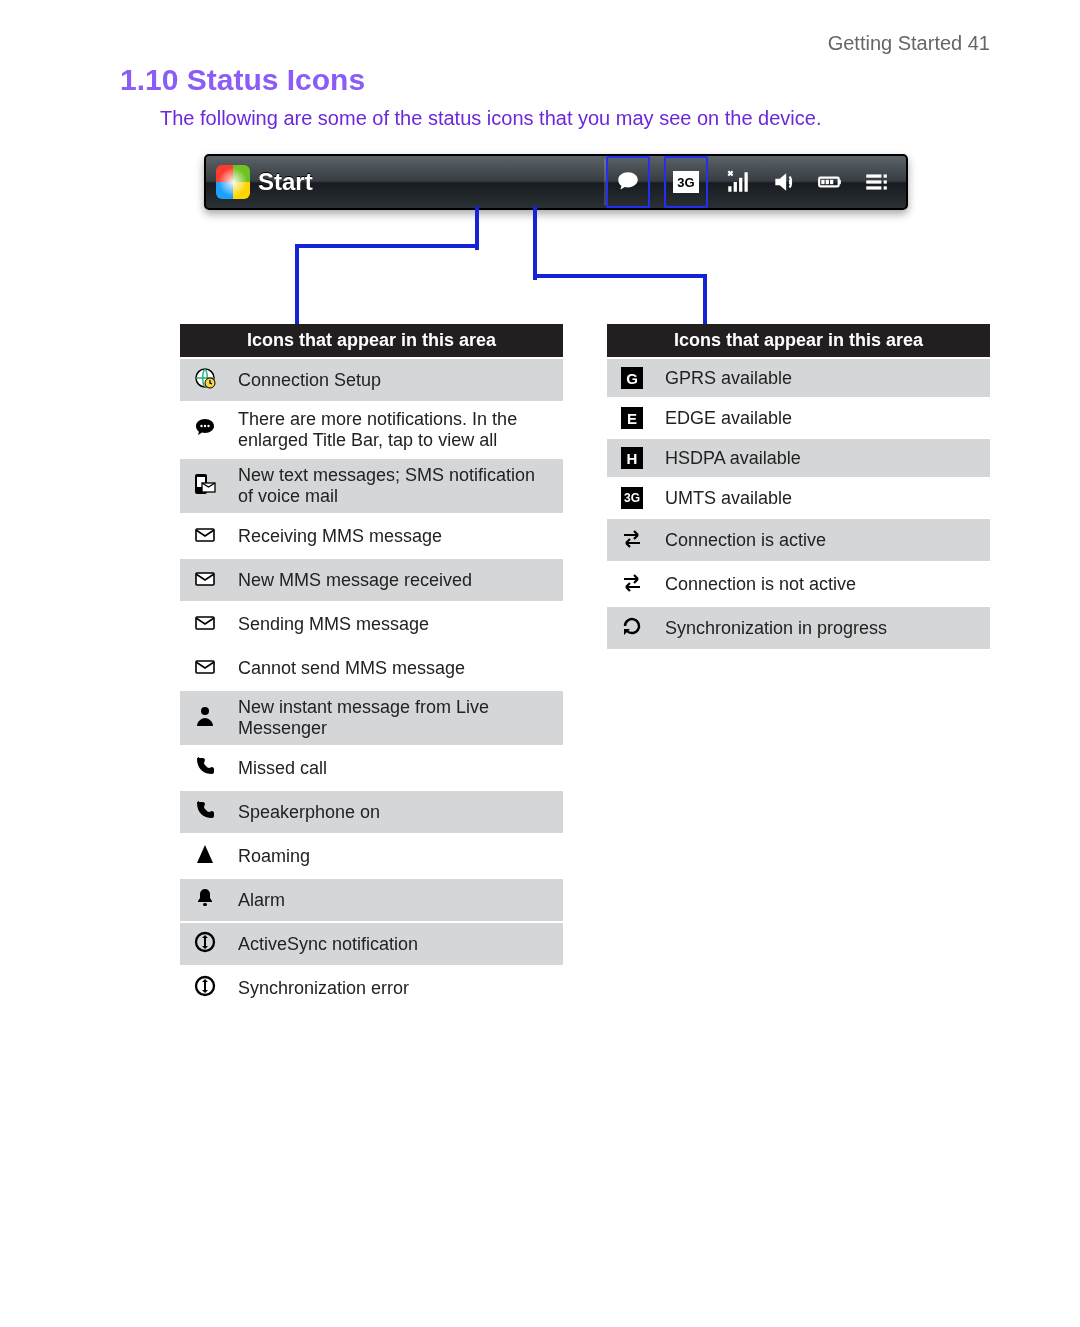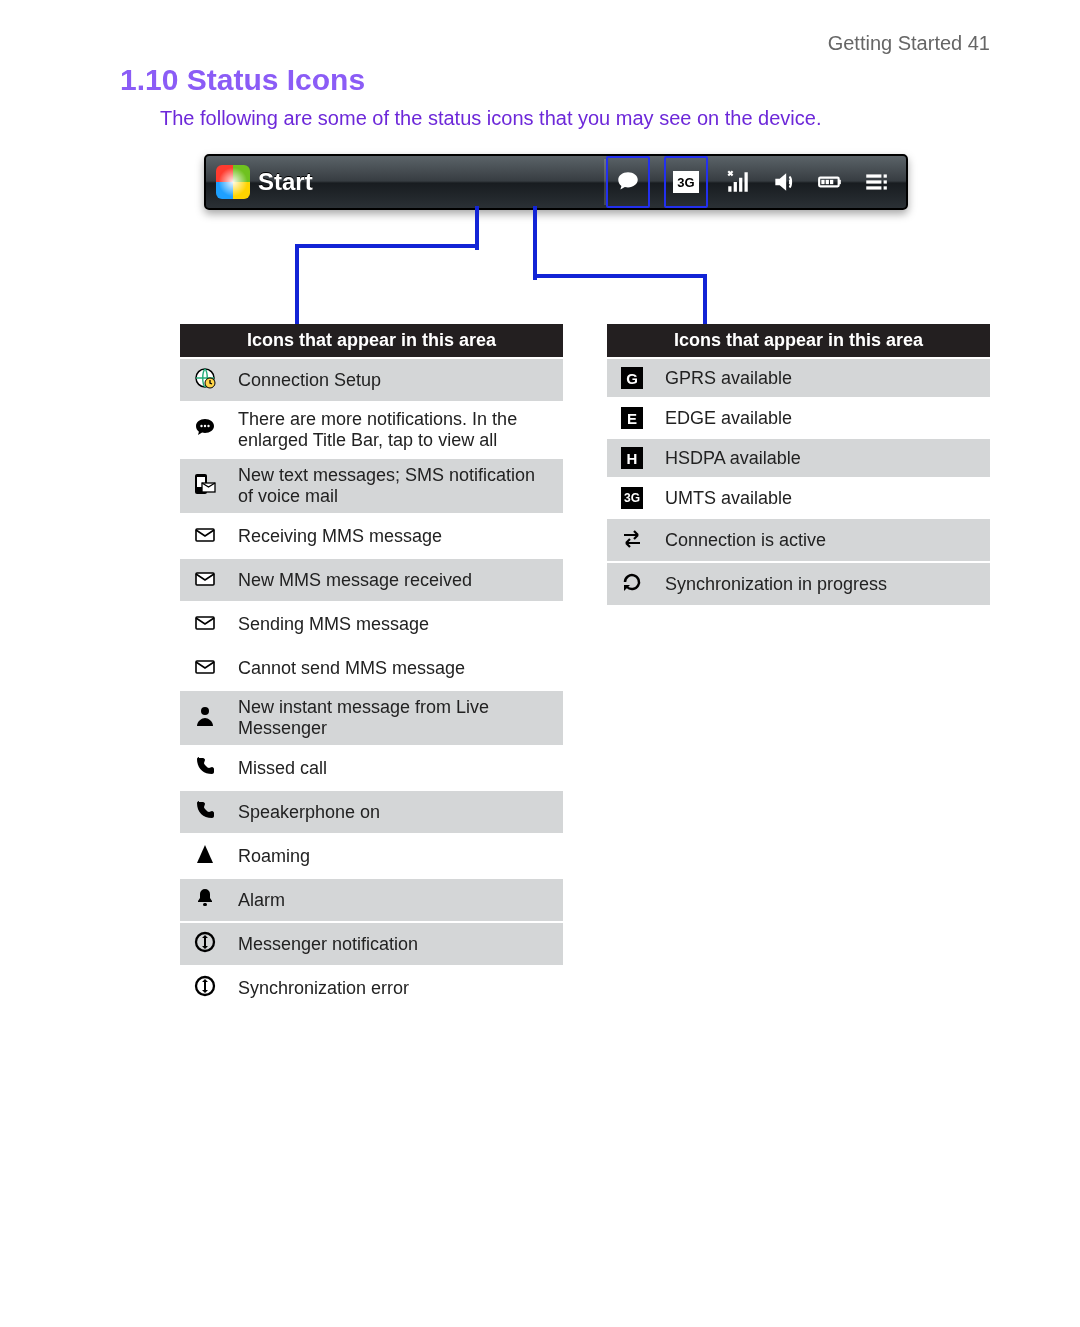--- a/index.html
+++ b/index.html
@@ -288,21 +288,21 @@
                 </svg>
               </span></td>
             <td>Alarm</td>
           </tr>
       <tr class="alt">
             <td class="ic"><span class="picon">
                 <svg class="ic">
                   <use href="#i-sync"></use>
                 </svg>
               </span></td>
-            <td>Messenger notification</td>
+            <td>ActiveSync notification</td>
           </tr>
       <tr>
             <td class="ic"><span class="picon">
                 <svg class="ic">
                   <use href="#i-sync"></use>
                 </svg>
               </span></td>
             <td>Synchronization error</td>
           </tr>
     </tbody>
@@ -338,20 +338,28 @@
             <td>UMTS available</td>
           </tr>
       <tr class="alt">
             <td class="ic"><span class="picon">
                 <svg class="ic">
                   <use href="#i-arrows"></use>
                 </svg>
               </span></td>
             <td>Connection is active</td>
           </tr>
+      <tr>
+            <td class="ic"><span class="picon">
+                <svg class="ic">
+                  <use href="#i-arrows"></use>
+                </svg>
+              </span></td>
+            <td>Connection is not active</td>
+          </tr>
       <tr class="alt" style="border-bottom:2px solid #000">
             <td class="ic"><span class="picon">
                 <svg class="ic">
                   <use href="#i-refresh"></use>
                 </svg>
               </span></td>
             <td>Synchronization in progress</td>
           </tr>
     </tbody>
       </table>

